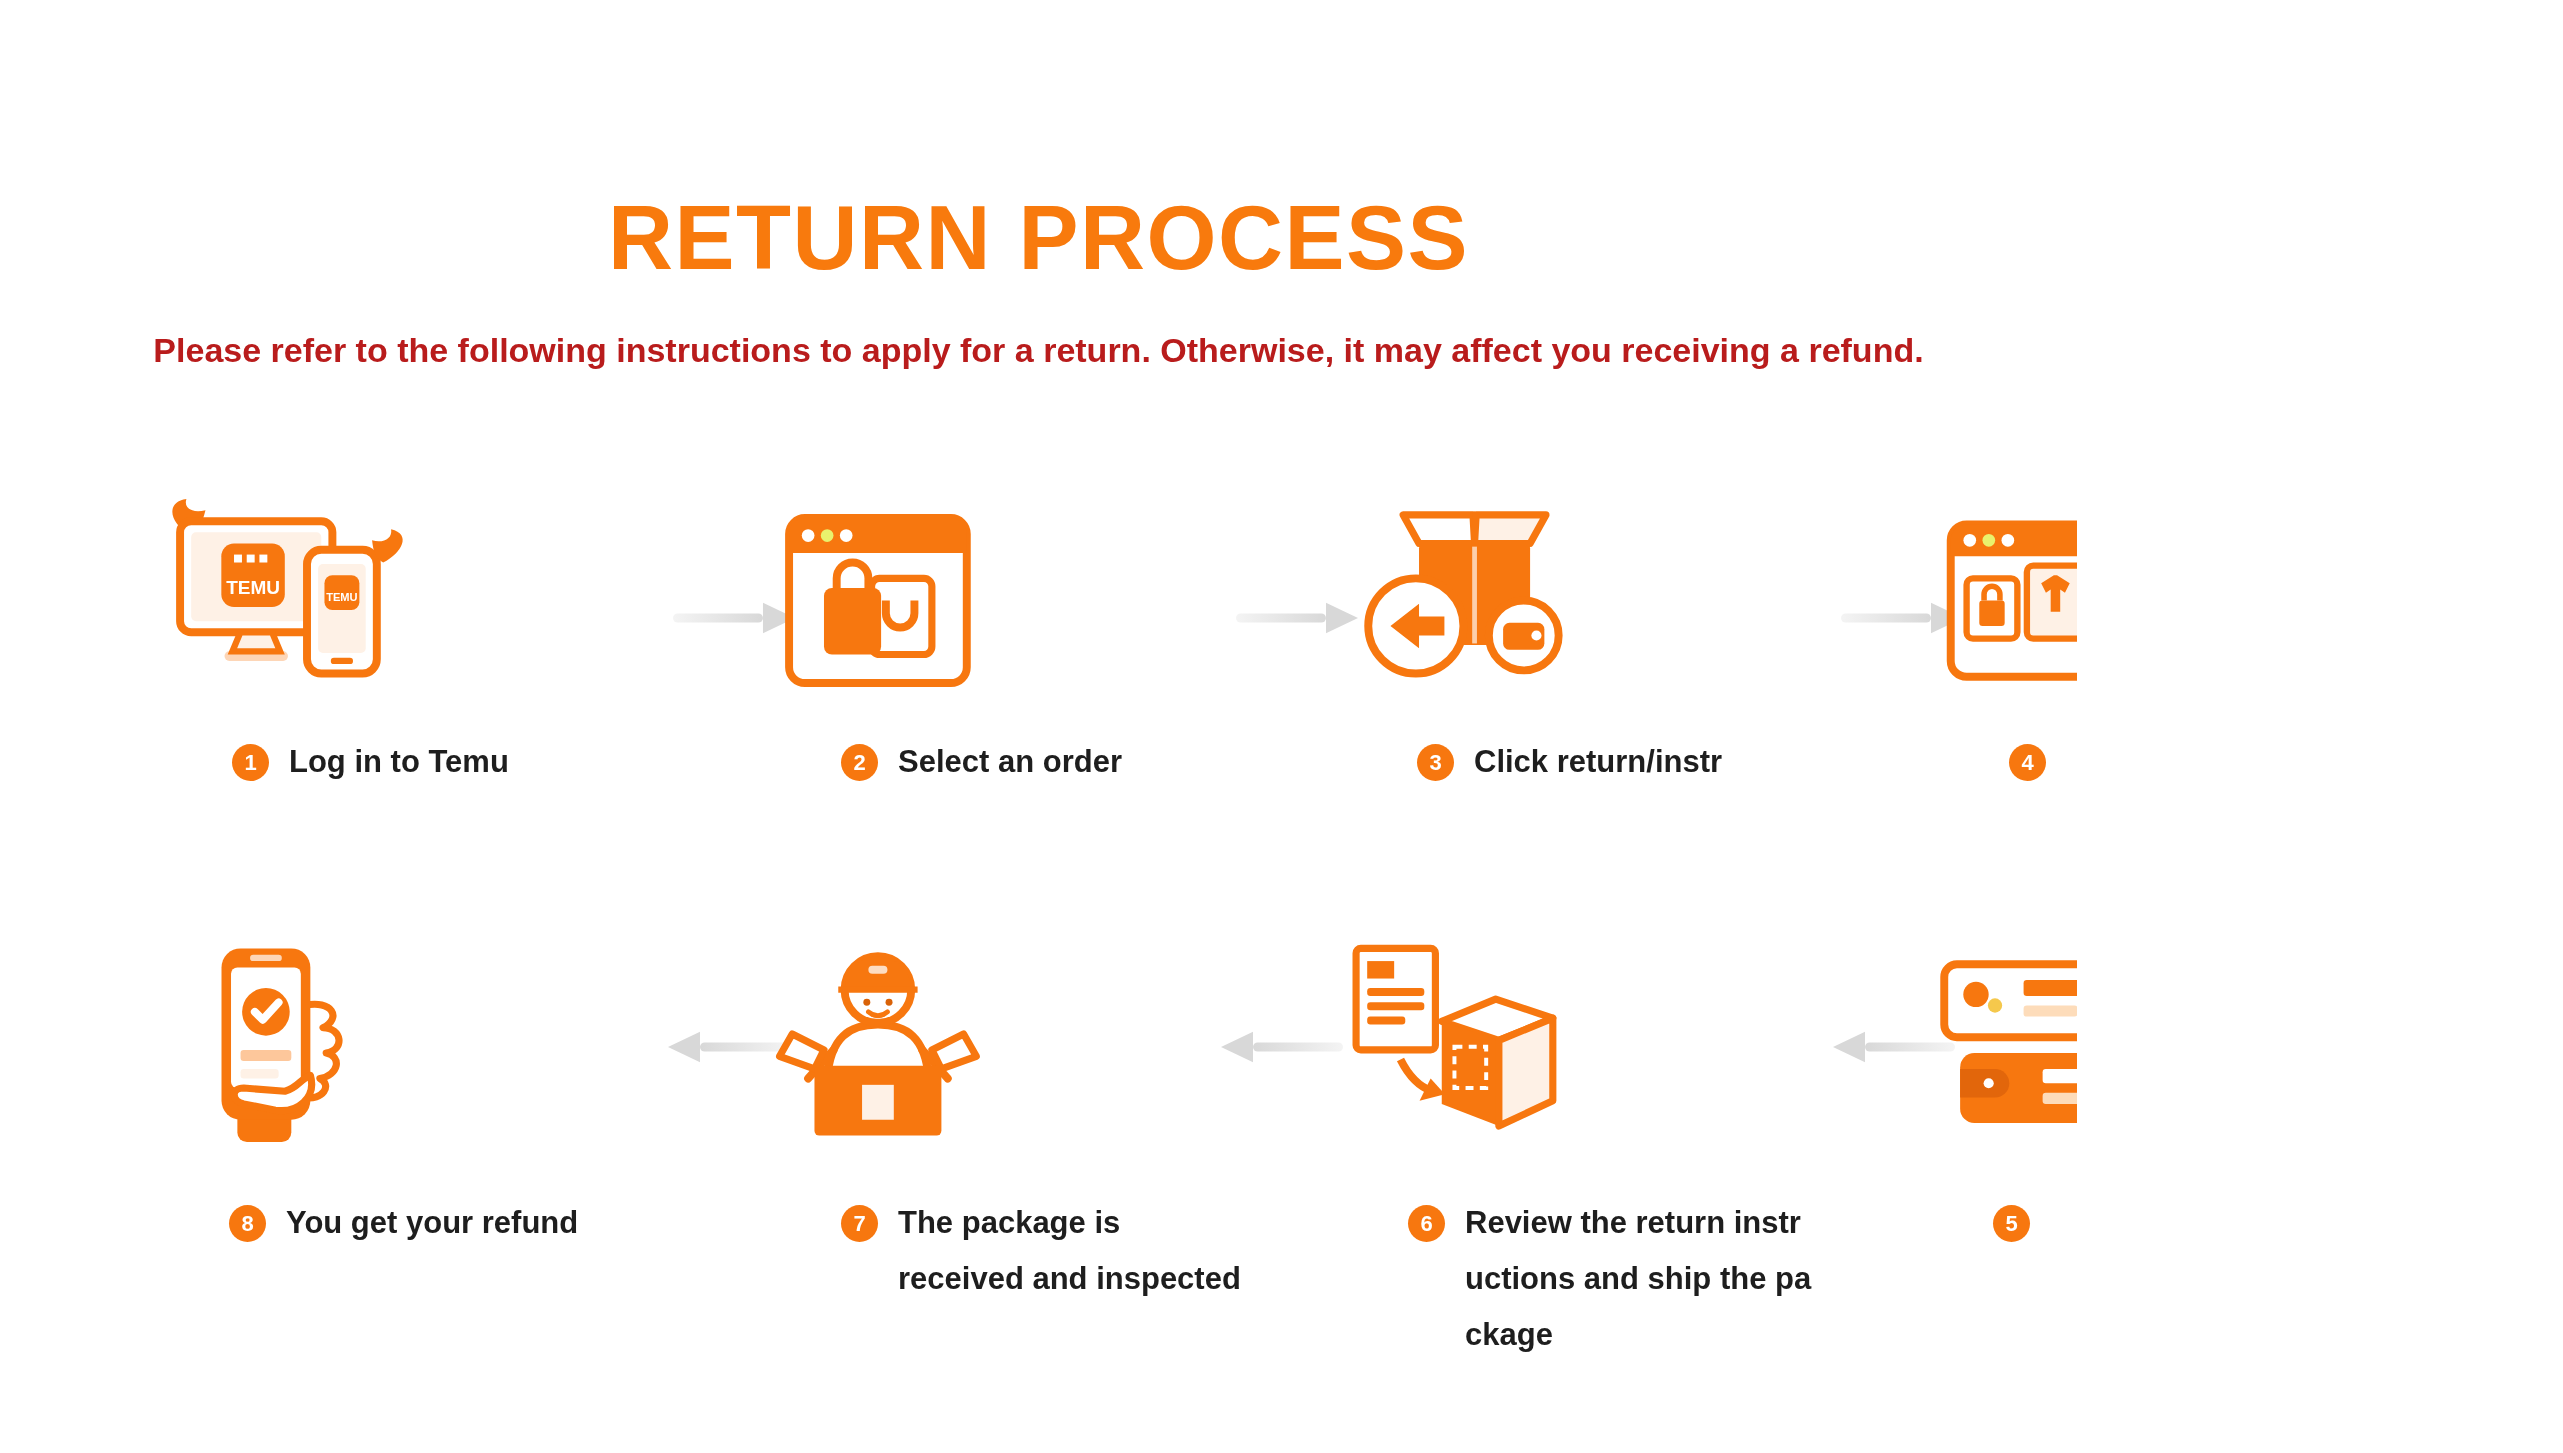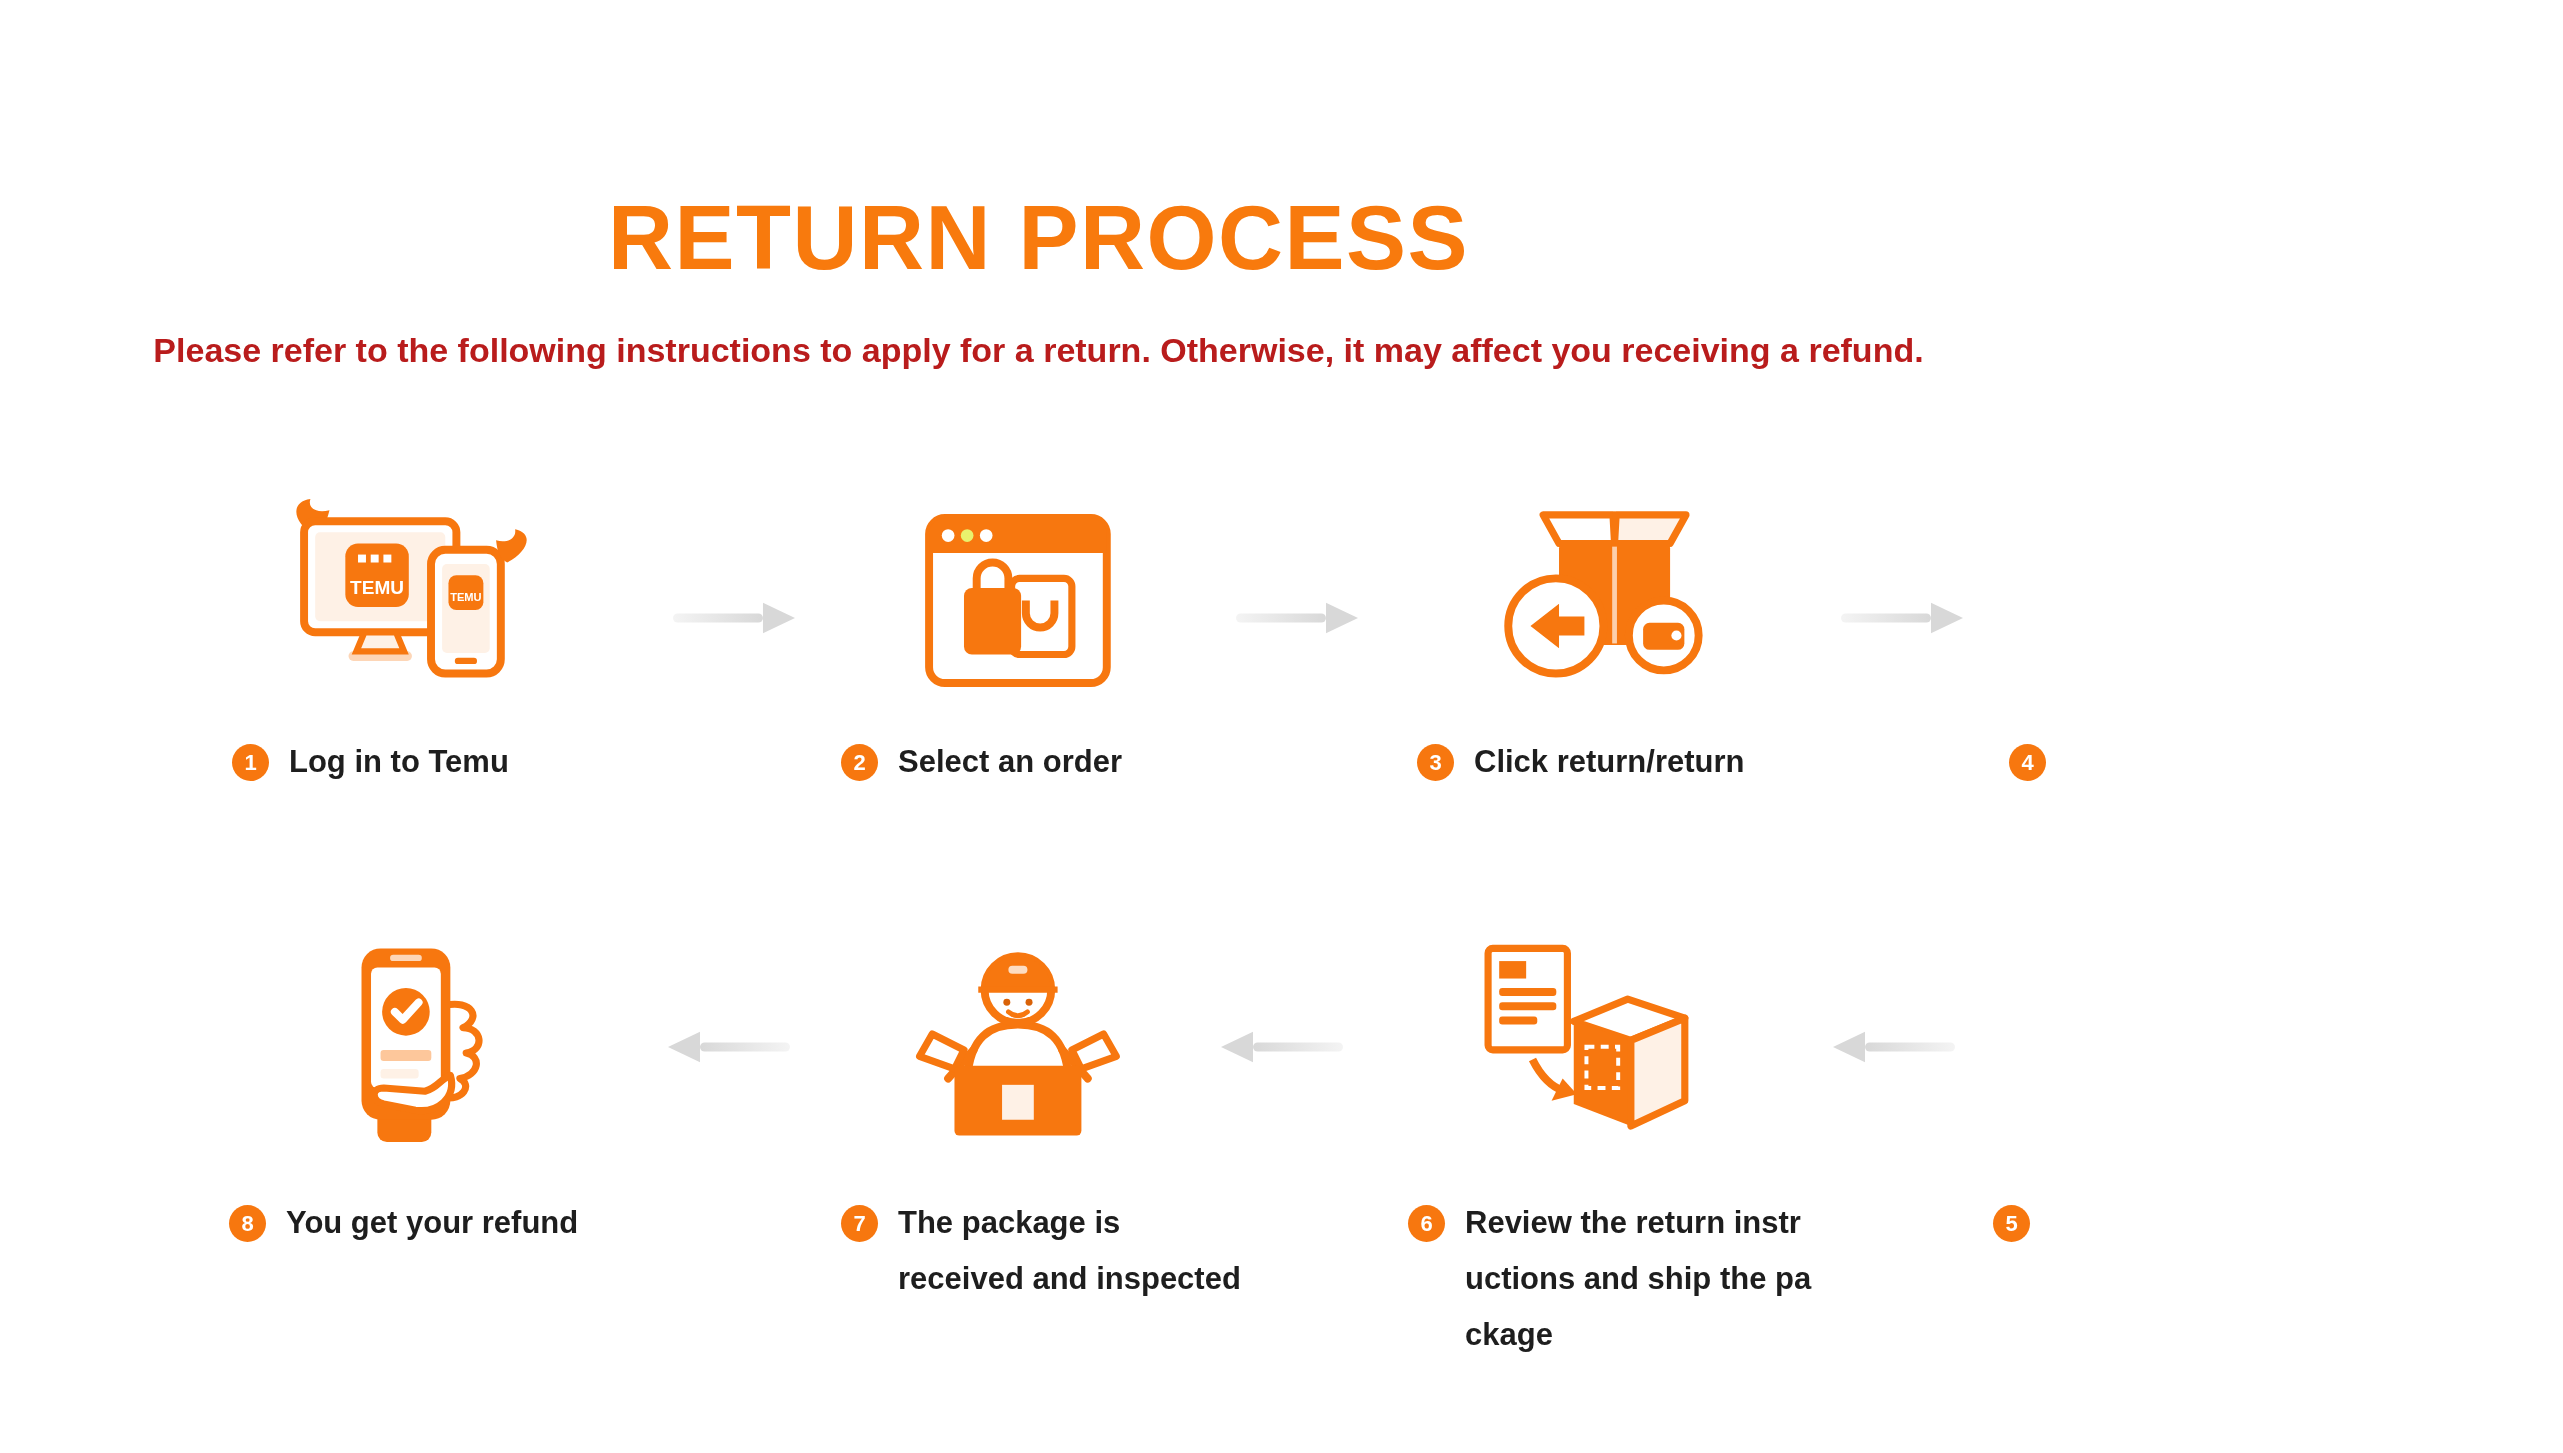--- a/index.html
+++ b/index.html
@@ -5,21 +5,21 @@
   html,body{margin:0;padding:0;background:#ffffff;}
   body{width:2563px;height:1453px;font-family:"Liberation Sans", sans-serif;}
   .canvas{position:relative;width:2077px;height:1453px;background:#ffffff;overflow:hidden;}
 
   .title{position:absolute;top:133px;left:0;width:100%;text-align:center;
          font-size:90px;font-weight:700;letter-spacing:1.5px;color:#F87A0D;line-height:1;}
   .subtitle{position:absolute;top:296px;left:0;width:100%;text-align:center;
             font-size:34px;font-weight:700;color:#b91c1c;line-height:1.2;}
 
   .step{position:absolute;width:534px;}
-  .icon-wrap{height:259px;display:flex;align-items:center;justify-content:center;}
+  .icon-wrap{height:259px;display:flex;align-items:center;justify-content:flex-start;}
   .icon-wrap svg{height:238px;width:auto;display:block;}
   .label-row{display:flex;align-items:flex-start;margin-top:6.1px;margin-left:90px;}
   .row2 .label-row{margin-top:24.4px;}
   .badge{flex:0 0 37px;width:37px;height:37px;border-radius:50%;background:#F7770F;color:#ffffff;
          font-size:22px;font-weight:700;display:flex;align-items:center;justify-content:center;margin-top:10px;}
   .label{margin-left:20px;font-size:31px;font-weight:700;color:#1E1E1E;line-height:56px;white-space:pre-line;}
 
   .arrow{position:absolute;}
   .arrow svg{display:block;width:100%;height:100%;}
   .arrow-h{width:122px;height:34px;}
@@ -122,21 +122,21 @@
         <line x1="93" y1="42" x2="93" y2="103" stroke="#ffffff" stroke-width="3" opacity="0.65"></line>
         <circle cx="56" cy="92" r="30" fill="#ffffff" stroke="#F7770F" stroke-width="5"></circle>
         <path d="M40 92 L58 78 L58 86 L74 86 L74 98 L58 98 L58 106 Z" fill="#F7770F"></path>
         <circle cx="124" cy="98" r="22" fill="#ffffff" stroke="#F7770F" stroke-width="5"></circle>
         <rect x="111" y="90" width="26" height="17" rx="4" fill="#F7770F"></rect>
         <circle cx="132" cy="98" r="3.2" fill="#ffffff"></circle>
       </svg>
     </div>
     <div class="label-row">
       <span class="badge">3</span>
-      <span class="label">Click return/return</span>
+      <span class="label">Click return/instr</span>
     </div>
   </div>
 
   <div class="arrow arrow-h" style="left:1841px;top:601px;">
     <svg viewBox="0 0 160 44">
         <rect x="0" y="16" width="118" height="12" rx="6" fill="url(#gradR)"></rect>
         <polygon points="118,2 160,22 118,42" fill="#D8D8D8"></polygon>
       </svg>
   </div>
 

